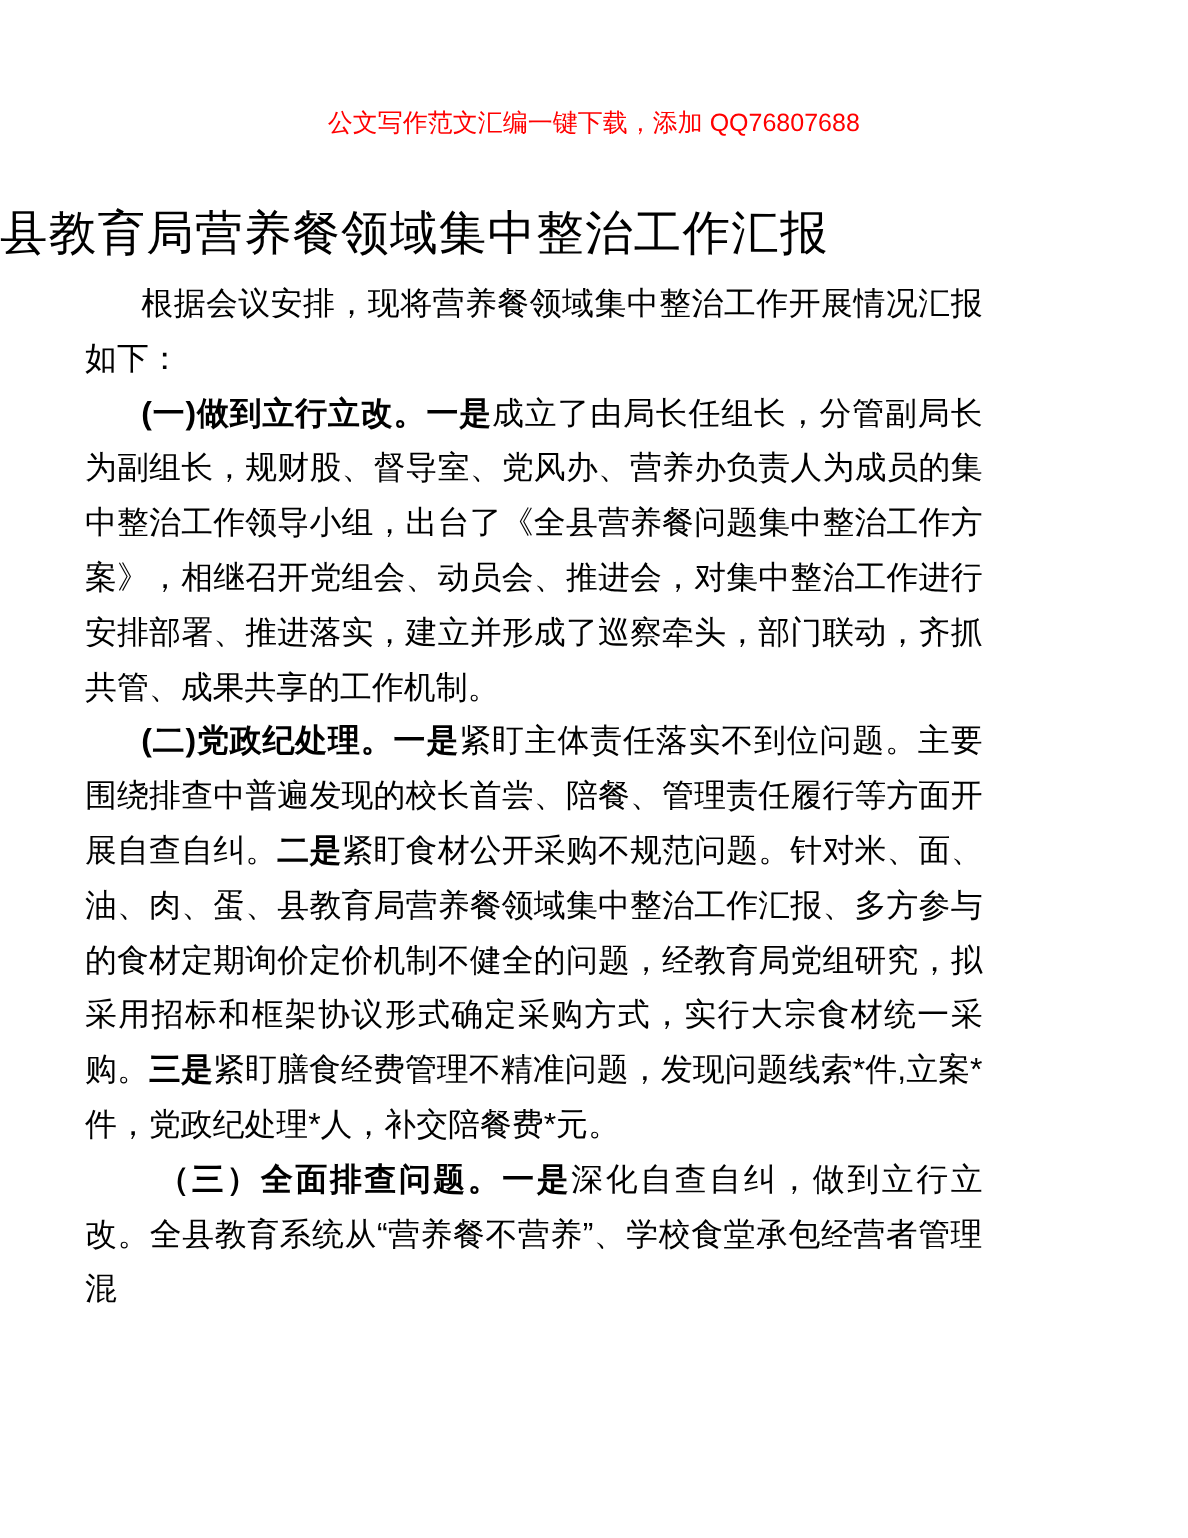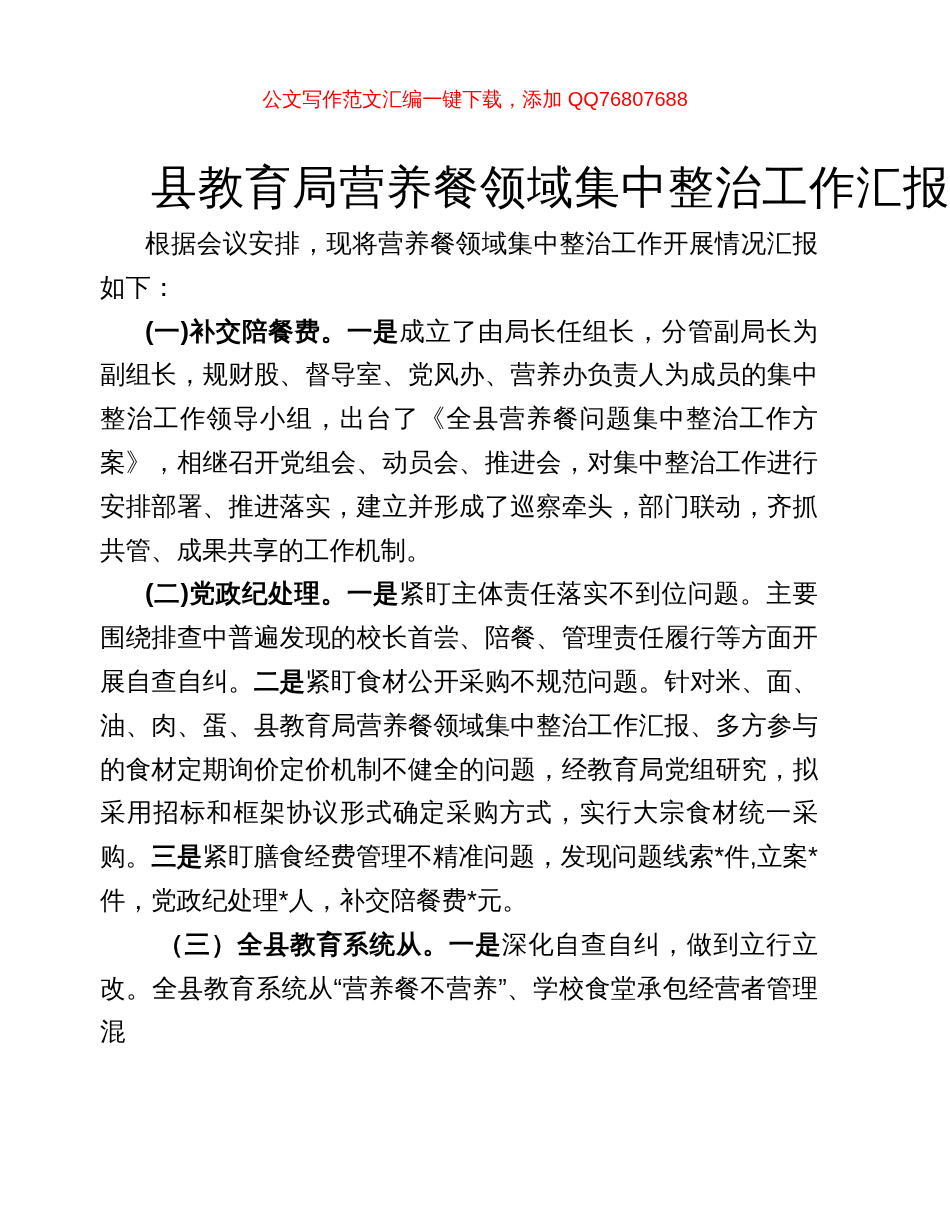--- a/index.html
+++ b/index.html
@@ -20,28 +20,28 @@
     margin: 0;
     padding-top: 86px;
     text-align: center;
     font-size: 20px;
     line-height: 26px;
     color: #ff0000;
     font-weight: normal;
   }
   .doc-title {
     margin: 48px 0 0 0;
-    text-align: right;
-    font-size: 46px;
+    text-align: left;
+    font-size: 38px;
     line-height: 54px;
     font-weight: normal;
     letter-spacing: 1px;
   }
   .doc-body {
-    margin: 8px 0 0 100px;
+    margin: 8px 0 0 68px;
     width: 718px;
   }
   .doc-body p {
     margin: 0;
     font-size: 25.5px;
     line-height: 43.8px;
     text-align: justify;
     word-break: break-all;
   }
   .para-indent {
@@ -64,20 +64,20 @@
 
   <p class="promo">公文写作范文汇编一键下载，添加 QQ76807688</p>
 
   <h1 class="doc-title">县教育局营养餐领域集中整治工作汇报</h1>
 
   <div class="doc-body">
 
     <p class="para-indent"><span>根据会议安排，现将营养餐领域集中整治工作开展情况汇报如下：</span></p>
 
 
-    <p class="para-indent"><span class="seg-b">(一)补交陪餐费。一是</span><span>成立了由局长任组长，分管副局长为副组长，规财股、督导室、党风办、营养办负责人为成员的集中整治工作领导小组，出台了《全县营养餐问题集中整治工作方案》，相继召开党组会、动员会、推进会，对集中整治工作进行安排部署、推进落实，建立并形成了巡察牵头，部门联动，齐抓共管、成果共享的工作机制。</span></p>
+    <p class="para-indent"><span class="seg-b">(一)做到立行立改。一是</span><span>成立了由局长任组长，分管副局长为副组长，规财股、督导室、党风办、营养办负责人为成员的集中整治工作领导小组，出台了《全县营养餐问题集中整治工作方案》，相继召开党组会、动员会、推进会，对集中整治工作进行安排部署、推进落实，建立并形成了巡察牵头，部门联动，齐抓共管、成果共享的工作机制。</span></p>
 
     <p class="para-indent"><span class="seg-b">(二)党政纪处理。一是</span><span>紧盯主体责任落实不到位问题。主要围绕排查中普遍发现的校长首尝、陪餐、管理责任履行等方面开展自查自纠。</span><span class="seg-b">二是</span><span>紧盯食材公开采购不规范问题。针对米、面、油、肉、蛋、县教育局营养餐领域集中整治工作汇报、多方参与的食材定期询价定价机制不健全的问题，经教育局党组研究，拟采用招标和框架协议形式确定采购方式，实行大宗食材统一采购。</span><span class="seg-b">三是</span><span>紧盯膳食经费管理不精准问题，发现问题线索*件,立案*件，党政纪处理*人，补交陪餐费*元。</span></p>
 
-    <p class="para-indent-wide fill-last"><span class="seg-b">（三）全县教育系统从。一是</span><span>深化自查自纠，做到立行立改。全县教育系统从“营养餐不营养”、学校食堂承包经营者管理混</span></p>
+    <p class="para-indent-wide fill-last"><span class="seg-b">（三）全面排查问题。一是</span><span>深化自查自纠，做到立行立改。全县教育系统从“营养餐不营养”、学校食堂承包经营者管理混</span></p>
 
   </div>
 </div>
 
 </body></html>

